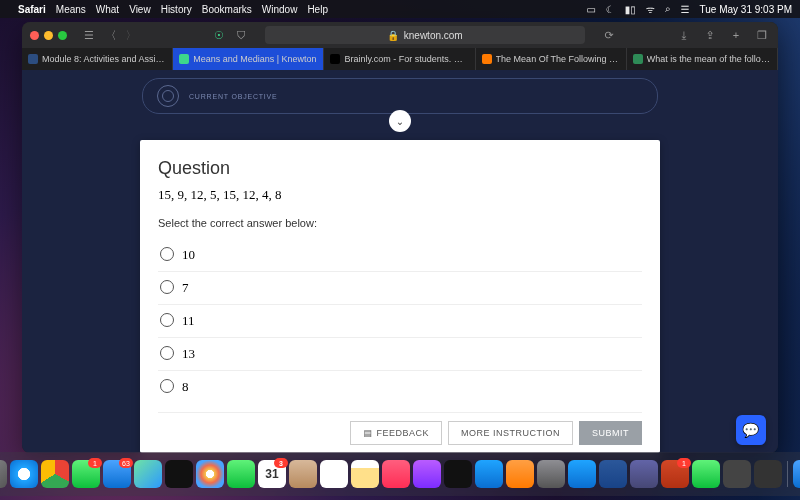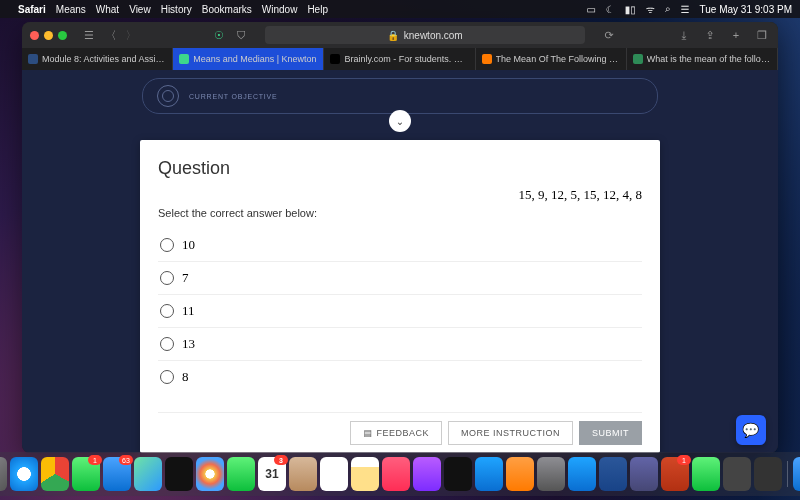--- a/index.html
+++ b/index.html
@@ -29,32 +29,32 @@
 .content{flex:1;background:#1b2340;position:relative;overflow:hidden}
 .objective{position:absolute;top:8px;left:120px;right:120px;height:34px;border:1px solid #3a4870;border-radius:17px;display:flex;align-items:center;color:#fff;padding:0 14px;gap:10px}
 .obj-icon{width:20px;height:20px;border:1.5px solid #5a6890;border-radius:50%;position:relative}
 .obj-icon:after{content:"";position:absolute;inset:4px;border:1px solid #5a6890;border-radius:50%}
 .obj-text .l1{font-size:7px;letter-spacing:.8px;color:#7a88b0}
 .obj-text .l2{font-size:11px;margin-top:1px}
 .chev{position:absolute;top:40px;left:50%;transform:translateX(-50%);width:22px;height:22px;background:#fff;border-radius:50%;display:flex;align-items:center;justify-content:center;font-size:10px;color:#444}
 .card{position:absolute;top:70px;left:118px;right:118px;bottom:0;background:#fff;border-radius:2px;box-shadow:0 2px 8px rgba(0,0,0,.3);padding:18px 18px 0;display:flex;flex-direction:column}
 .qtitle{font-size:18px;color:#333;margin-bottom:8px}
 .qtext{font-size:11px;color:#333;margin-bottom:10px}
-.qnums{font-family:"Times New Roman",serif;font-size:13px;text-align:right;color:#000;margin-bottom:4px}
+.qnums{font-family:"Times New Roman",serif;font-size:13px;text-align:left;color:#000;margin-bottom:14px}
 .sel{font-size:11px;color:#333;margin-bottom:10px}
 .opts{display:flex;flex-direction:column}
-.opt{display:flex;align-items:center;gap:8px;padding:8px 2px;border-bottom:1px solid #eee;font-family:"Times New Roman",serif;font-size:13px;color:#000;cursor:pointer}
+.opt{display:flex;align-items:flex-start;gap:8px;padding:8px 2px;border-bottom:1px solid #eee;font-family:"Times New Roman",serif;font-size:13px;color:#000;cursor:pointer}
 .opt:last-child{border-bottom:none}
 .radio{width:12px;height:12px;border:1.5px solid #555;border-radius:50%;flex-shrink:0}
 .cardfoot{margin-top:auto;display:flex;justify-content:flex-end;gap:6px;padding:8px 0;border-top:1px solid #eee}
 .btn{font-size:9px;letter-spacing:.5px;padding:6px 12px;border:1px solid #ccc;background:#fff;color:#555;display:flex;align-items:center;gap:4px;cursor:pointer}
 .btn.submit{background:#9aa0a6;color:#fff;border-color:#9aa0a6}
 .chat{position:absolute;right:12px;bottom:8px;width:30px;height:30px;background:#2962ff;border-radius:6px;display:flex;align-items:center;justify-content:center;color:#fff;font-size:14px;box-shadow:0 2px 6px rgba(0,0,0,.3)}
 .dock{position:absolute;bottom:4px;left:50%;transform:translateX(-50%);height:38px;background:rgba(60,60,70,.35);border-radius:10px;padding:3px 6px;display:flex;align-items:center;gap:3px;backdrop-filter:blur(6px)}
-.dock .dicon{width:28px;height:34px;border-radius:6px;position:relative}
+.dock .dicon{width:28px;height:28px;border-radius:6px;position:relative}
 .dock .sep{width:1px;height:26px;background:rgba(255,255,255,.25);margin:0 2px}
 .badge{position:absolute;top:-2px;right:-2px;min-width:10px;height:10px;background:#ff3b30;border-radius:5px;font-size:7px;color:#fff;display:flex;align-items:center;justify-content:center;padding:0 2px}
 </style>
 </head>
 <body>
 <div class="bg"></div>
 
 <div class="menubar">
   <span class="apple"></span>
   <span class="app">Safari</span>

